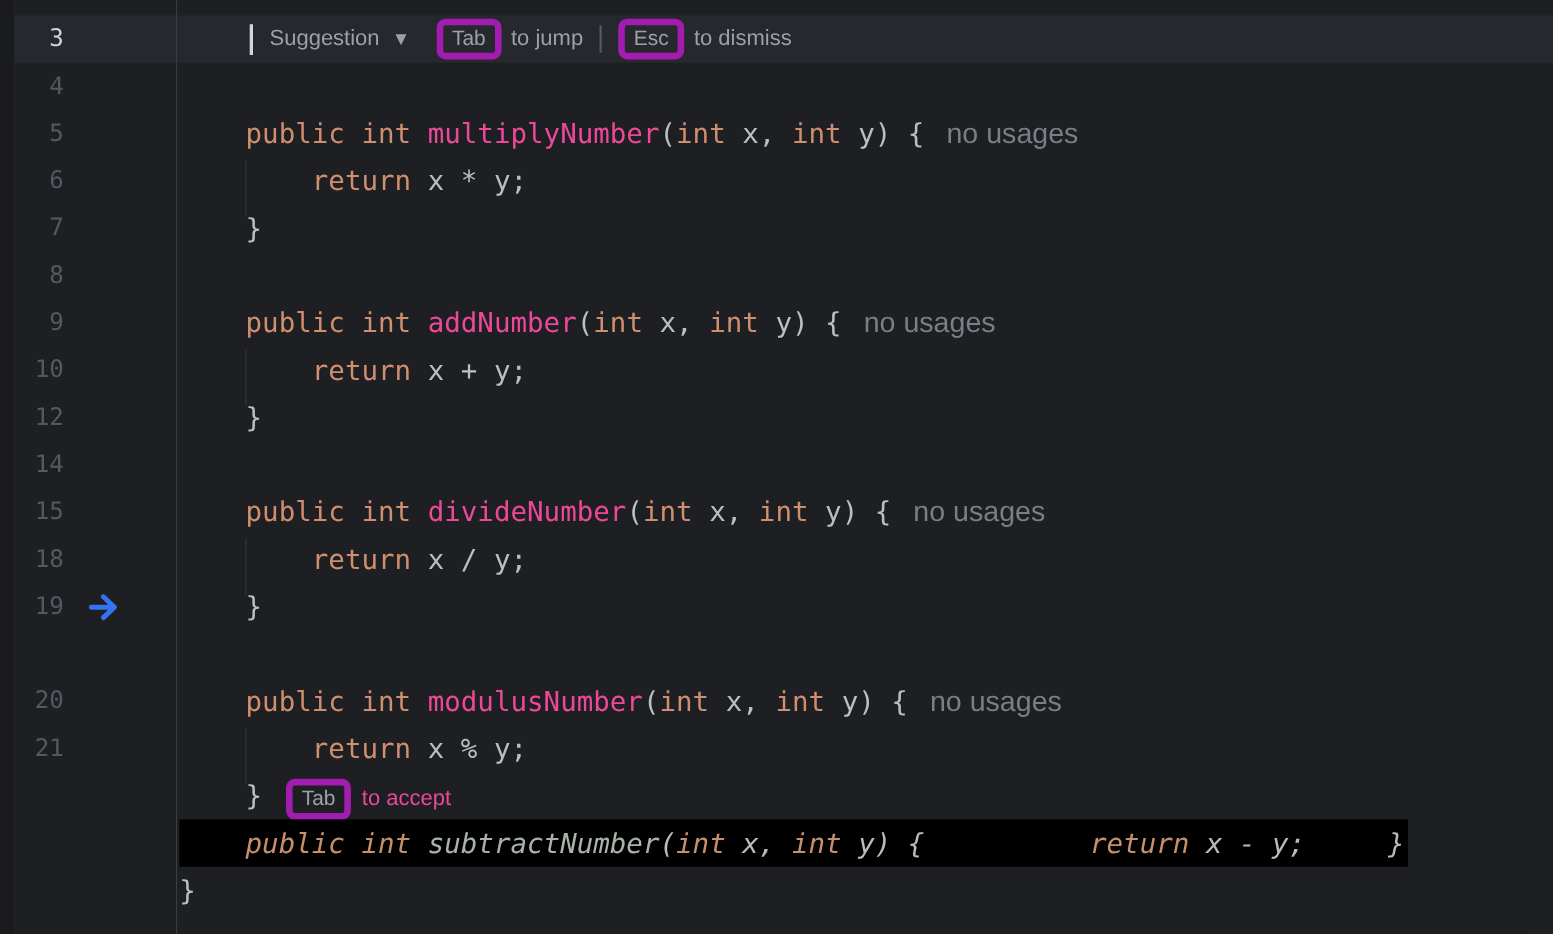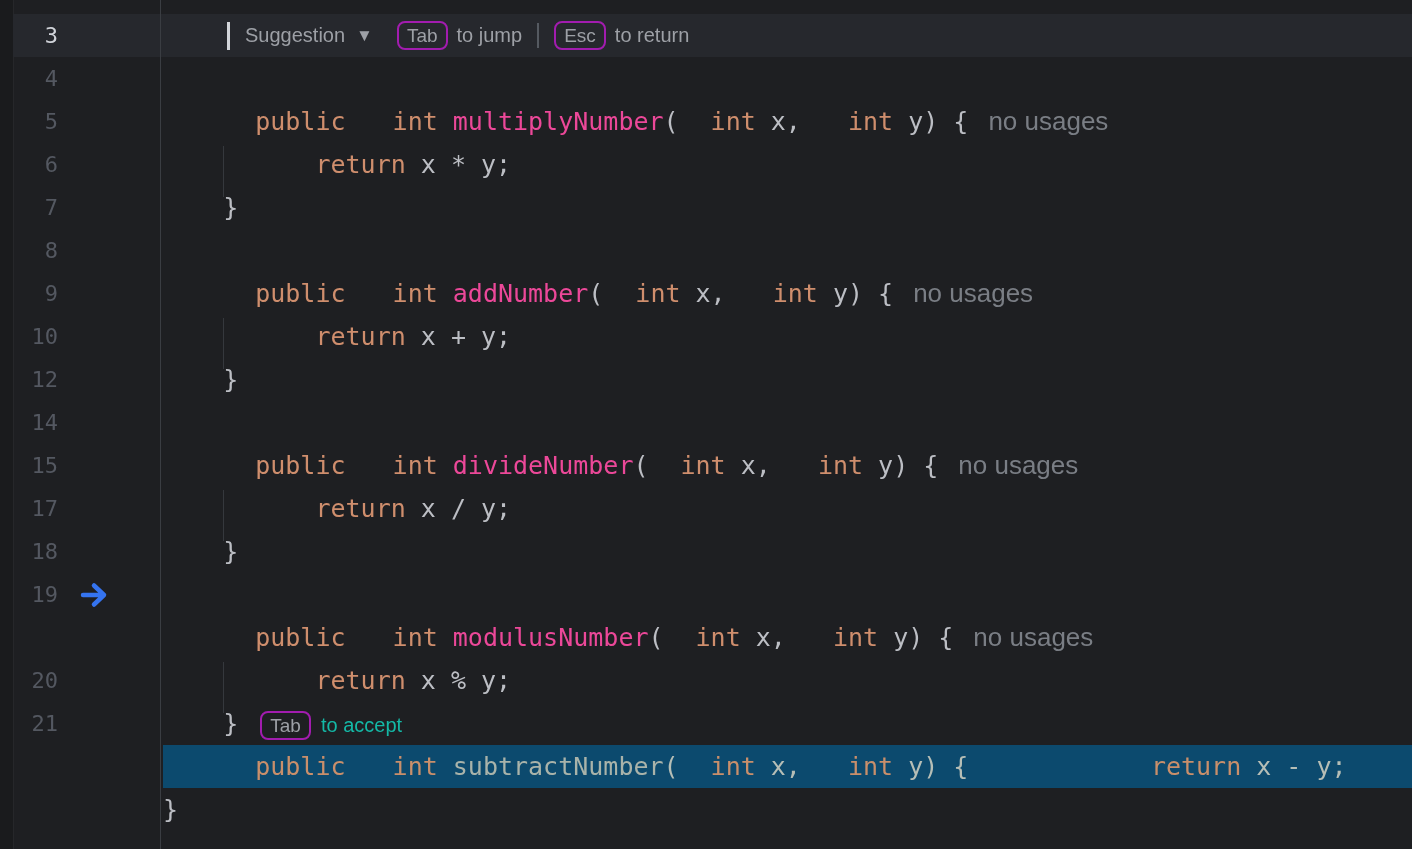--- a/index.html
+++ b/index.html
@@ -13,32 +13,32 @@
   .g-rows{position:absolute;top:14px;left:0;width:100%;}
   .g-row{position:relative;height:43px;line-height:43px;}
   .g-num{position:absolute;left:0;top:0;width:45px;text-align:right;font-size:22px;color:#545861;}
   .g-num.active{color:#D0D3D9;}
   .g-arrow{position:absolute;left:67px;top:8px;width:30px;height:28px;}
   
   .editor{position:absolute;left:161px;top:0;right:0;height:100%;}
   .e-rows{position:absolute;top:14px;left:0;right:0;}
   .e-row{position:relative;height:43px;line-height:43px;white-space:pre;font-size:25px;
          color:#BCBEC4;padding-left:2px;}
-  .tok-k{color:#CF8E6D;margin-left:32px;}
+  .tok-k{color:#CF8E6D;}
   .tok-m{color:#ec4899;}
   .tok-p{color:#BCBEC4;}
   .guide{position:absolute;left:62px;top:3px;width:1px;height:51px;background:#35383D;}
   .inlay{font-family:"Liberation Sans",sans-serif;font-size:26px;color:#7A7E85;margin-left:20px;}
-  .kbd{display:inline-block;border:2px solid #a21caf;border-radius:8px;color:#9DA0A6;
+  .kbd{display:inline-block;border:6px solid #a21caf;border-radius:8px;color:#9DA0A6;
        font-size:19px;line-height:25px;padding:0 8px;font-family:"Liberation Sans",sans-serif;
        font-style:normal;}
   .accept-wrap{font-family:"Liberation Sans",sans-serif;margin-left:22px;}
-  .hint-text{color:#14b8a6;font-size:20px;font-family:"Liberation Sans",sans-serif;margin-left:10px;}
+  .hint-text{color:#ec4899;font-size:20px;font-family:"Liberation Sans",sans-serif;margin-left:10px;}
   
-  .sugg{display:inline-block;background:#0c4a6e;padding-right:3px;text-align:right;}
+  .sugg{display:inline-block;background:#000000;font-style:italic;padding-right:3px;text-align:right;}
   .sugg .tok-p{color:#B6BEB6;}
   .sugg .tok-m{color:#A9B3AA;}
   .sugg .tok-k{color:#C98F6B;}
   
   .hint-row{display:flex;align-items:center;height:43px;padding-left:66px;
             font-family:"Liberation Sans",sans-serif;color:#9DA0A6;font-size:20px;}
   .caret{width:3px;height:28px;background:#D2D5DA;margin-right:15px;flex:none;}
   .dd{display:flex;align-items:center;margin-right:24px;cursor:default;text-align:right;}
   .dd-label{margin-right:11px;}
   .dd-icon{font-size:17px;color:#9DA0A6;line-height:1;}
@@ -80,23 +80,20 @@
         <div class="g-row">
           <span class="g-num">12</span>
         </div>
         <div class="g-row">
           <span class="g-num">14</span>
         </div>
         <div class="g-row">
           <span class="g-num">15</span>
         </div>
         <div class="g-row">
-          <span class="g-num">17</span>
-        </div>
-        <div class="g-row">
           <span class="g-num">18</span>
         </div>
         <div class="g-row">
           <span class="g-num">19</span>
           <span class="g-arrow"><svg width="30" height="28" viewBox="0 0 30 28">
               <path d="M3 14 H24 M14 4.5 L24 14 L14 23.5" fill="none" stroke="#3574F0" stroke-width="4.5" stroke-linecap="round" stroke-linejoin="round"></path>
             </svg></span>
         </div>
         <div class="g-row">
           <span class="g-num"></span>
@@ -114,21 +111,21 @@
         <div class="hint-row">
           <span class="caret"></span>
           <span class="dd">
             <span class="dd-label">Suggestion</span>
             <span class="dd-icon">▼</span>
           </span>
           <span class="kbd">Tab</span>
           <span class="hb-action">to jump</span>
           <span class="hb-div"></span>
           <span class="kbd">Esc</span>
-          <span class="hb-action">to return</span>
+          <span class="hb-action">to dismiss</span>
         </div>
         <div class="e-row"></div>
         <div class="e-row"><span class="tok-p">    </span><span class="tok-k">public</span><span class="tok-p"> </span><span class="tok-k">int</span><span class="tok-p"> </span><span class="tok-m">multiplyNumber</span><span class="tok-p">(</span><span class="tok-k">int</span><span class="tok-p"> x, </span><span class="tok-k">int</span><span class="tok-p"> y) {</span><span class="inlay">no usages</span></div>
         <div class="e-row"><div class="guide"></div><span class="tok-p">        </span><span class="tok-k">return</span><span class="tok-p"> x * y;</span></div>
         <div class="e-row"><span class="tok-p">    }</span></div>
         <div class="e-row"></div>
         <div class="e-row"><span class="tok-p">    </span><span class="tok-k">public</span><span class="tok-p"> </span><span class="tok-k">int</span><span class="tok-p"> </span><span class="tok-m">addNumber</span><span class="tok-p">(</span><span class="tok-k">int</span><span class="tok-p"> x, </span><span class="tok-k">int</span><span class="tok-p"> y) {</span><span class="inlay">no usages</span></div>
         <div class="e-row"><div class="guide"></div><span class="tok-p">        </span><span class="tok-k">return</span><span class="tok-p"> x + y;</span></div>
         <div class="e-row"><span class="tok-p">    }</span></div>
         <div class="e-row"></div>

